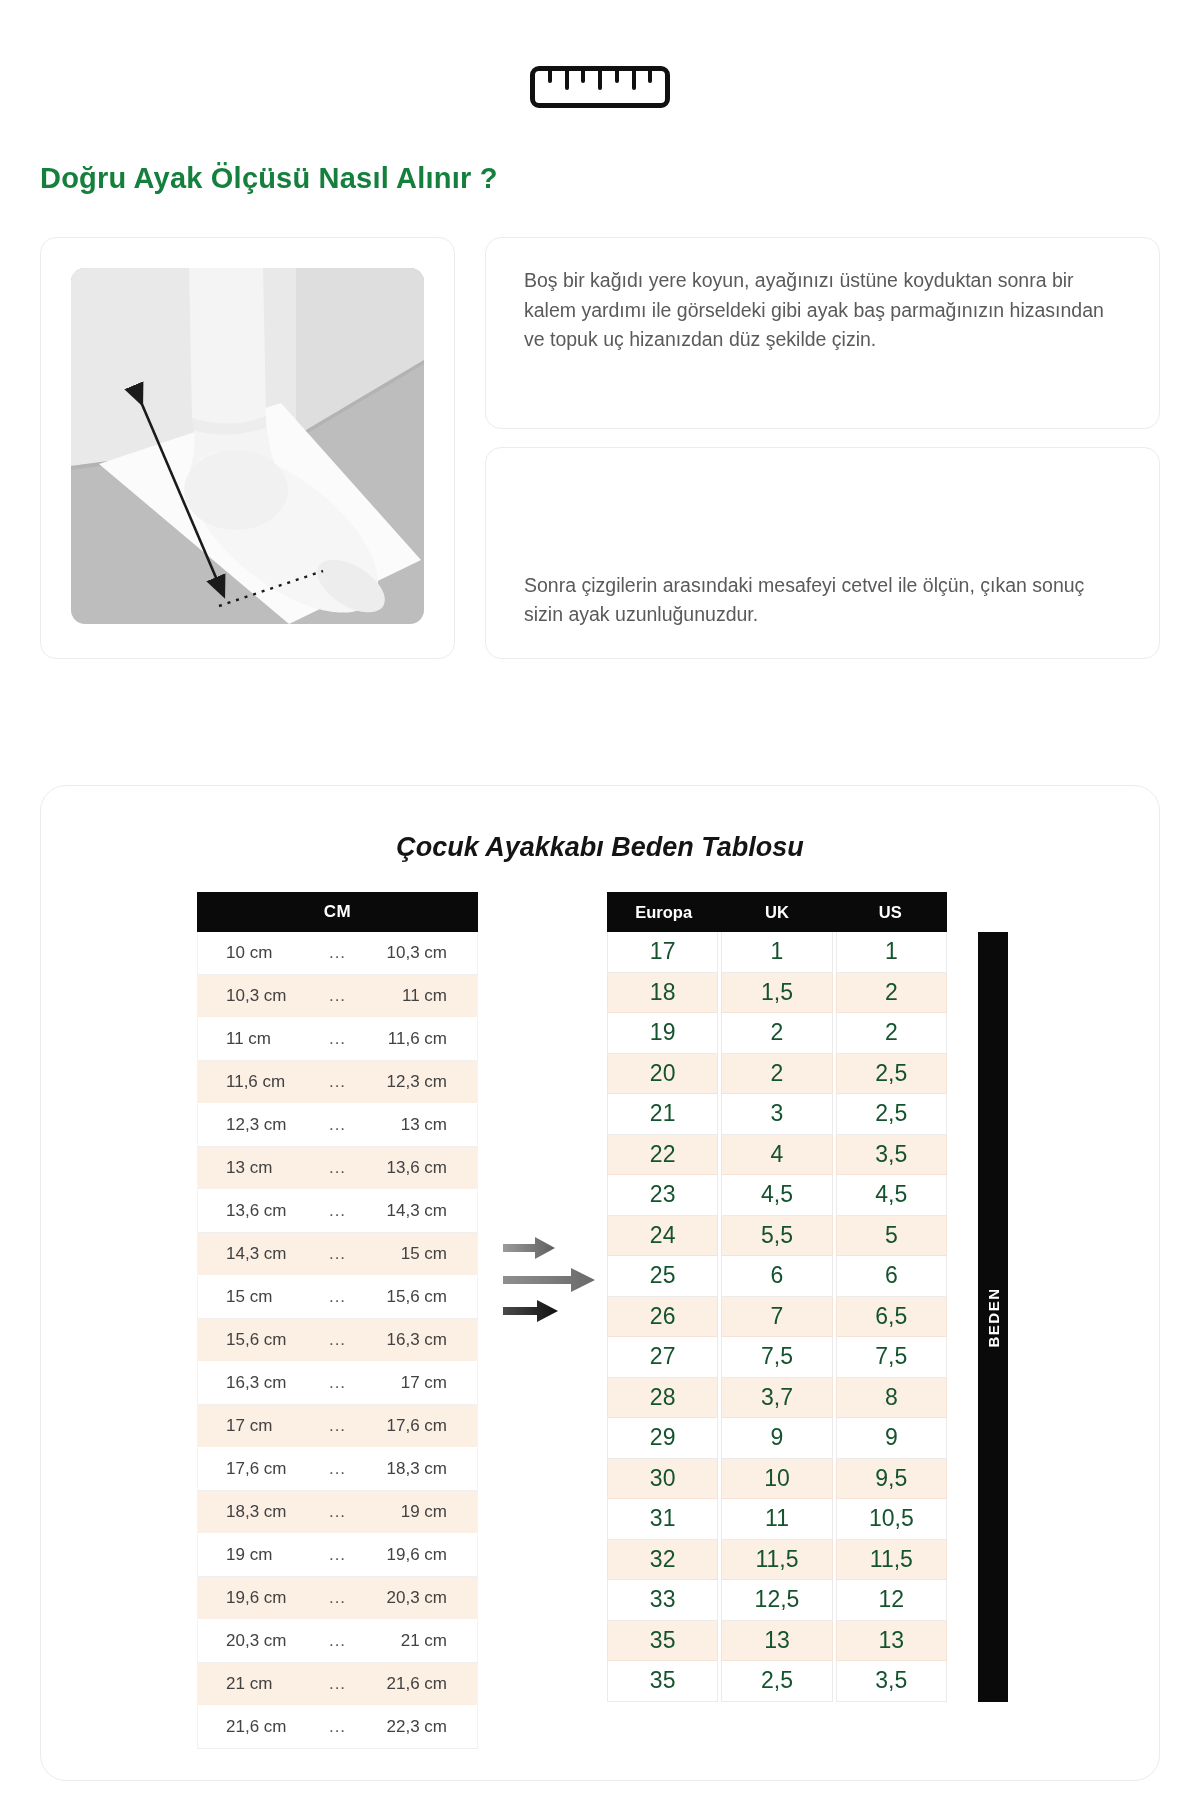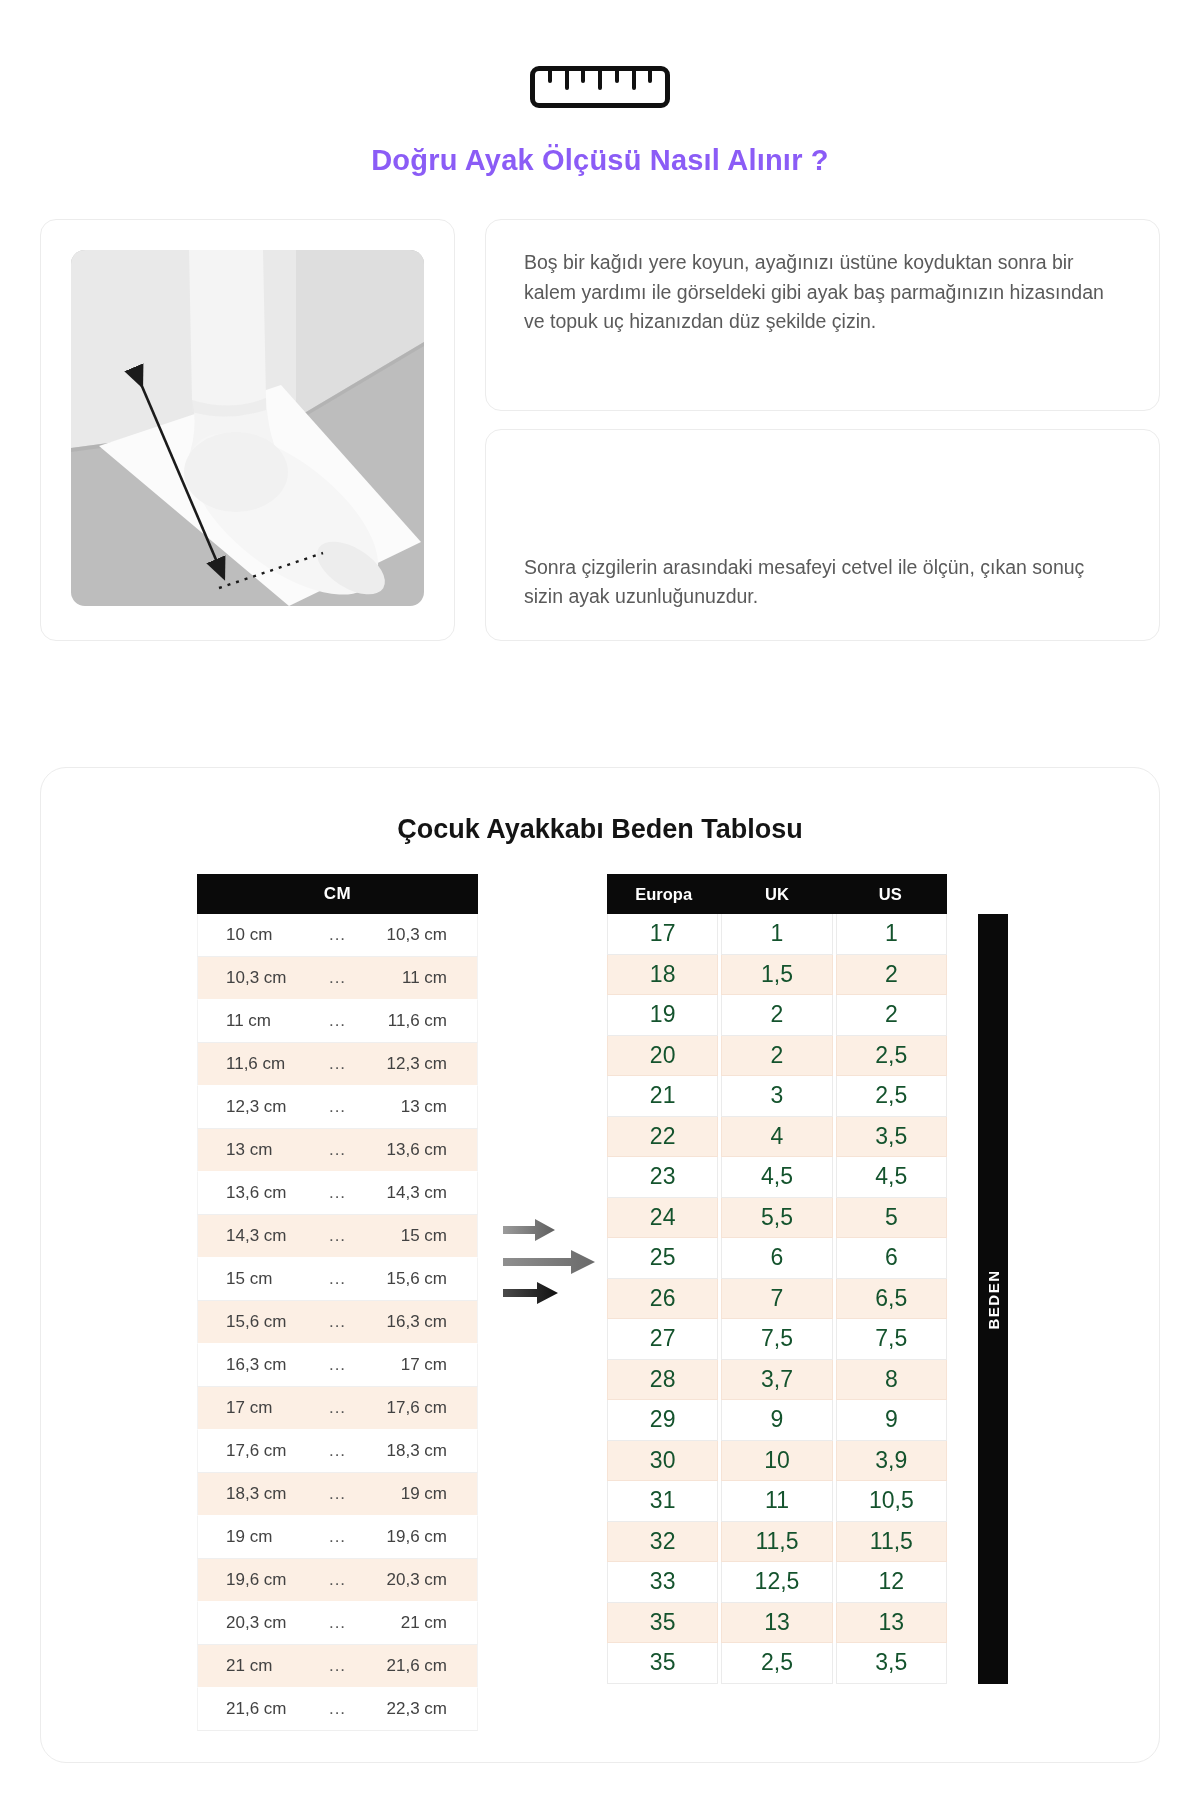--- a/index.html
+++ b/index.html
@@ -16,43 +16,43 @@
     width:140px; height:42px; border:5px solid #101010; border-radius:9px;
     display:flex; justify-content:space-evenly; align-items:flex-start;
     padding-top:0;
   }
   .ruler span { width:4px; background:#101010; display:block; border-radius:0 0 2px 2px; }
   .ruler span.s { height:12px; }
   .ruler span.l { height:19px; }
 
   
   .page-title {
-    text-align:center; font-size:29px; font-weight:700; color:#8b5cf6;
-    margin-top:36px; letter-spacing:.2px;
+    text-align:left; font-size:29px; font-weight:700; color:#15803d;
+    margin-top:54px; letter-spacing:.2px;
   }
 
   
   .cards { display:flex; gap:30px; margin-top:42px; }
   .card {
     border:1px solid #ececec; border-radius:16px; background:#fff;
   }
   .photo-card { width:415px; padding:30px; flex:none; }
   .right-col { flex:1; display:flex; flex-direction:column; gap:18px; }
   .text-card { padding:28px 38px; font-size:19.5px; line-height:1.52; color:#5a5a5a; }
   .text-card.first { height:192px; }
   .text-card.second { height:212px; display:flex; align-items:flex-end; }
 
   .photo { width:353px; height:356px; border-radius:14px; overflow:hidden; display:block; }
 
   
   .size-card {
     margin-top:126px; border:1px solid #ececec; border-radius:26px;
     padding:46px 0 76px 0; background:#fff;
   }
-  .size-title { text-align:center; font-size:27px; font-weight:700; color:#141414; }
+  .size-title { text-align:center; font-size:27px; font-weight:700; color:#141414;font-style:italic; }
   .tables { position:relative; height:812px; margin-top:29px; }
 
   .black-bar { background:#0a0a0a; color:#fff; font-weight:700; }
 
   
   .cm-table { position:absolute; left:156px; top:0; width:281px; }
   .cm-header {
     height:40px; display:flex; align-items:center; justify-content:center;
     font-size:17px; letter-spacing:.5px;
   }
@@ -349,21 +349,21 @@
               <div class="eu-cell">8</div>
             </div>
             <div class="eu-row">
               <div class="eu-cell">29</div>
               <div class="eu-cell">9</div>
               <div class="eu-cell">9</div>
             </div>
             <div class="eu-row alt">
               <div class="eu-cell">30</div>
               <div class="eu-cell">10</div>
-              <div class="eu-cell">3,9</div>
+              <div class="eu-cell">9,5</div>
             </div>
             <div class="eu-row">
               <div class="eu-cell">31</div>
               <div class="eu-cell">11</div>
               <div class="eu-cell">10,5</div>
             </div>
             <div class="eu-row alt">
               <div class="eu-cell">32</div>
               <div class="eu-cell">11,5</div>
               <div class="eu-cell">11,5</div>

